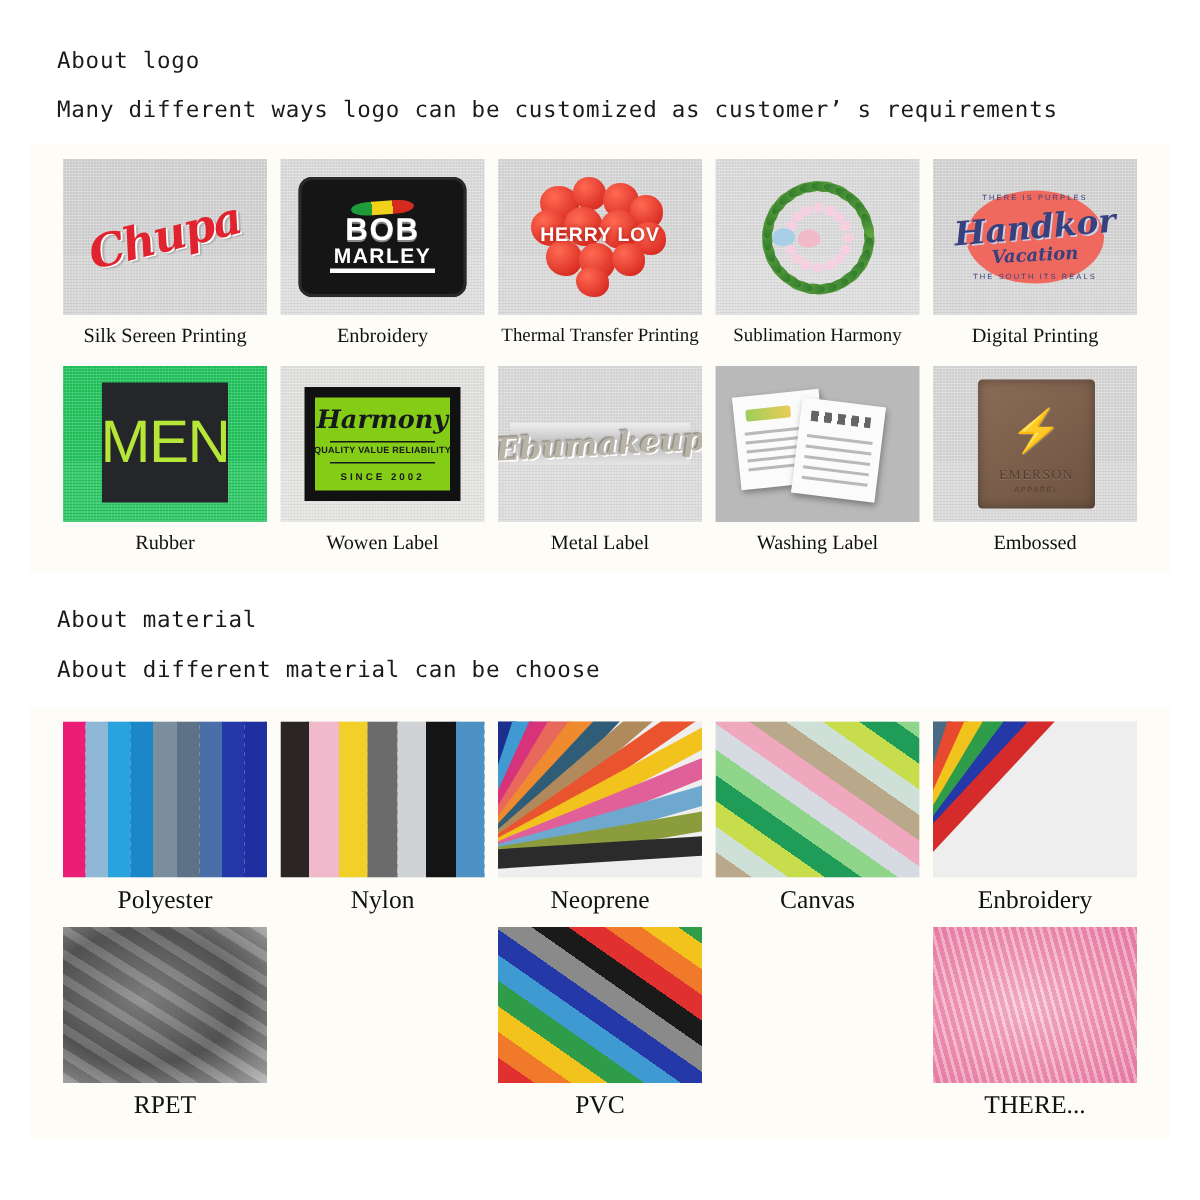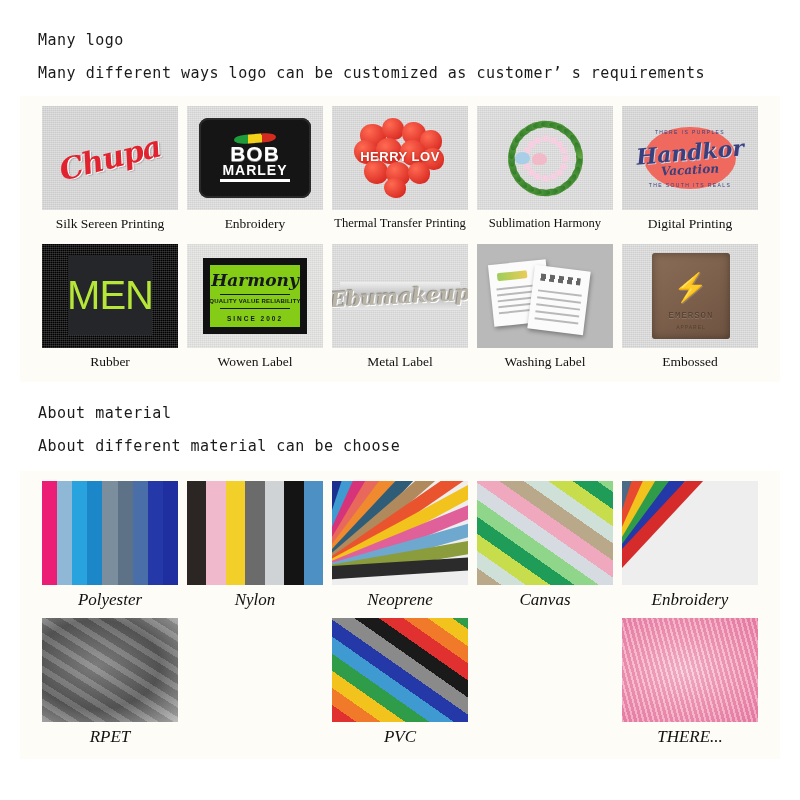--- a/index.html
+++ b/index.html
@@ -32,21 +32,21 @@
     background:#d9d9d9;
   }
   .cap{
     font-family:"Liberation Serif", serif;
     font-size:13.5px;color:#111;margin-top:7px;text-align:center;
     white-space:nowrap;line-height:1.1;
   }
   .cap.small{font-size:12.6px;}
   .cap.mat{font-size:17px;margin-top:6px;}
   .row.second{margin-top:12px;}
-  .mrow{display:flex;justify-content:space-between;padding:0 22px;font-style:italic;}
+  .mrow{display:flex;justify-content:space-between;padding:0 22px;}
   .mrow.second{margin-top:9px;}
   .mthumb{width:136px;height:104px;position:relative;overflow:hidden;background:#eee;}
 
   
   .noise{position:absolute;inset:0;
     background-image:
       repeating-linear-gradient(0deg,rgba(255,255,255,.25) 0 1px,rgba(0,0,0,.05) 1px 2px),
       repeating-linear-gradient(90deg,rgba(255,255,255,.2) 0 1px,rgba(0,0,0,.04) 1px 2px);
     opacity:.55;}
 
@@ -110,21 +110,21 @@
   .dgscript2{position:absolute;left:50%;top:62%;transform:translate(-50%,-50%) rotate(-3deg);
     font-family:"DejaVu Serif", serif;font-style:italic;font-weight:bold;font-size:12px;
     color:#39407e;white-space:nowrap;}
   .dgtop,.dgbot{position:absolute;left:50%;transform:translateX(-50%);
     font-family:"Liberation Sans", sans-serif;font-size:5px;color:#39407e;
     letter-spacing:1.4px;white-space:nowrap;}
   .dgtop{top:23px;}
   .dgbot{bottom:22px;}
 
   
-  .t-men{background:#000000;}
+  .t-men{background:#22c55e;}
   .menpatch{position:absolute;left:26px;top:11px;width:84px;height:80px;
     background:#24262a;}
   .mentxt{position:absolute;left:50%;top:50%;transform:translate(-50%,-50%);
     font-family:"Liberation Sans", sans-serif;font-size:40px;color:#b6e637;
     letter-spacing:-1px;line-height:1;font-weight:500;}
 
   
   .t-harmony{background:#e2e2e0;}
   .hmouter{position:absolute;left:16px;top:14px;right:16px;bottom:14px;background:#111;}
   .hminner{position:absolute;inset:7px;background:#84cc16;
@@ -160,21 +160,21 @@
 
   
   .t-emb{background:#dadada;}
   .leather{position:absolute;left:30px;top:9px;width:78px;height:86px;
     background:linear-gradient(145deg,#8a6d57,#6e5341);
     border-radius:3px;box-shadow:inset 0 0 8px rgba(0,0,0,.35);}
   .embmark{position:absolute;left:50%;top:40%;transform:translate(-50%,-50%);
     font-family:"Liberation Sans", sans-serif;font-size:28px;color:#4e3b2d;
     text-shadow:1px 1px 0 rgba(255,255,255,.18);}
   .embname{position:absolute;left:50%;bottom:18px;transform:translateX(-50%);
-    font-family:Liberation Mono, monospace;font-size:9px;letter-spacing:1px;
+    font-family:Liberation Serif, serif;font-size:9px;letter-spacing:1px;
     color:#4f3c2e;text-shadow:0 1px 0 rgba(255,255,255,.18);}
   .embsub{position:absolute;left:50%;bottom:9px;transform:translateX(-50%);
     font-family:"Liberation Sans", sans-serif;font-size:5px;letter-spacing:1px;
     color:#53402f;}
 
   
   .strips{position:absolute;inset:0;display:flex;}
   .strip{flex:1;position:relative;}
   .strip::after{content:"";position:absolute;right:-2px;top:0;bottom:0;width:4px;
     background:inherit;
@@ -185,21 +185,21 @@
   .fanray{position:absolute;left:-10%;width:140%;height:13px;transform-origin:0 50%;}
   .rolls{position:absolute;inset:0;display:flex;}
   .roll{flex:1;box-shadow:inset 3px 0 4px rgba(0,0,0,.35),inset -3px 0 4px rgba(0,0,0,.3);}
   .drape{position:absolute;inset:0;}
 </style>
 </head>
 <body>
 
 <div class="page">
 
-  <div class="heading h-about">Many logo</div>
+  <div class="heading h-about">About logo</div>
   <div class="heading h-sub">Many different ways logo can be customized as customer’ s requirements</div>
 
   <div class="panel">
 
     <div class="row">
 
       <div class="cell">
         <div class="thumb t-chupa">
           <div class="noise"></div>
           <div class="chupa">Chupa</div>

